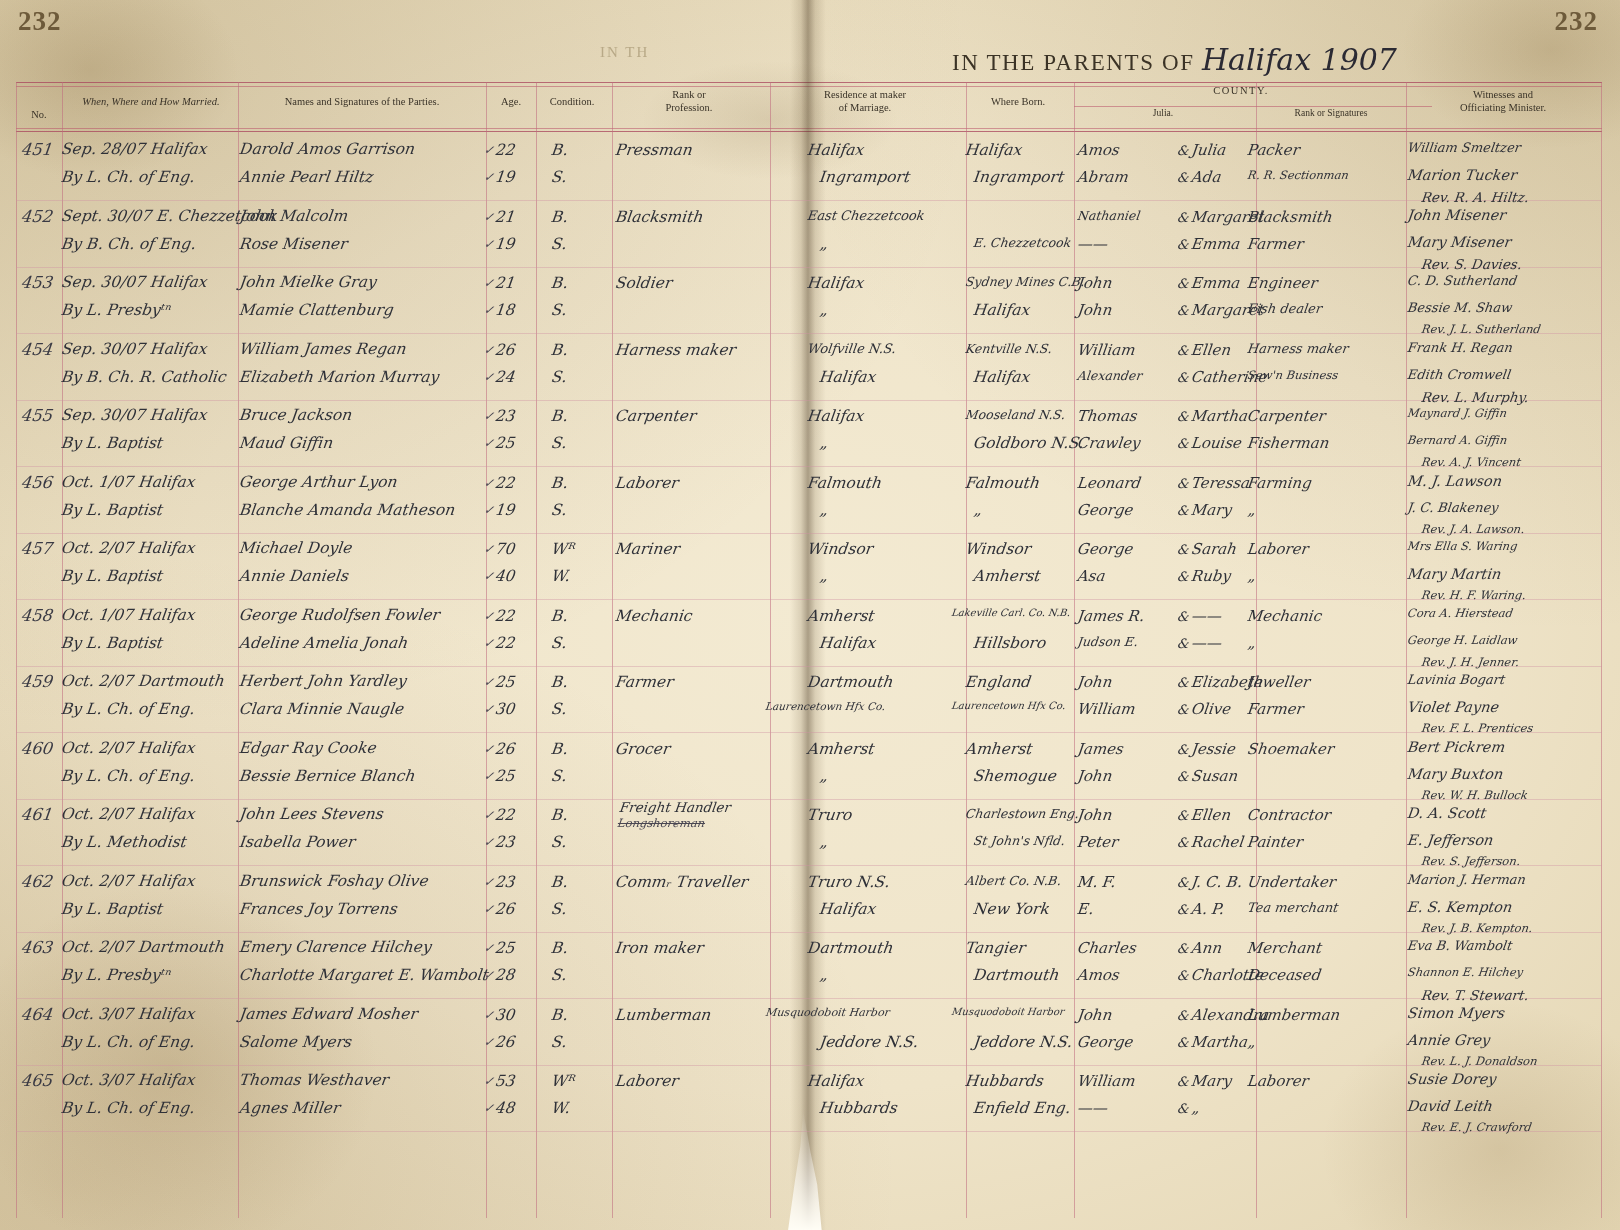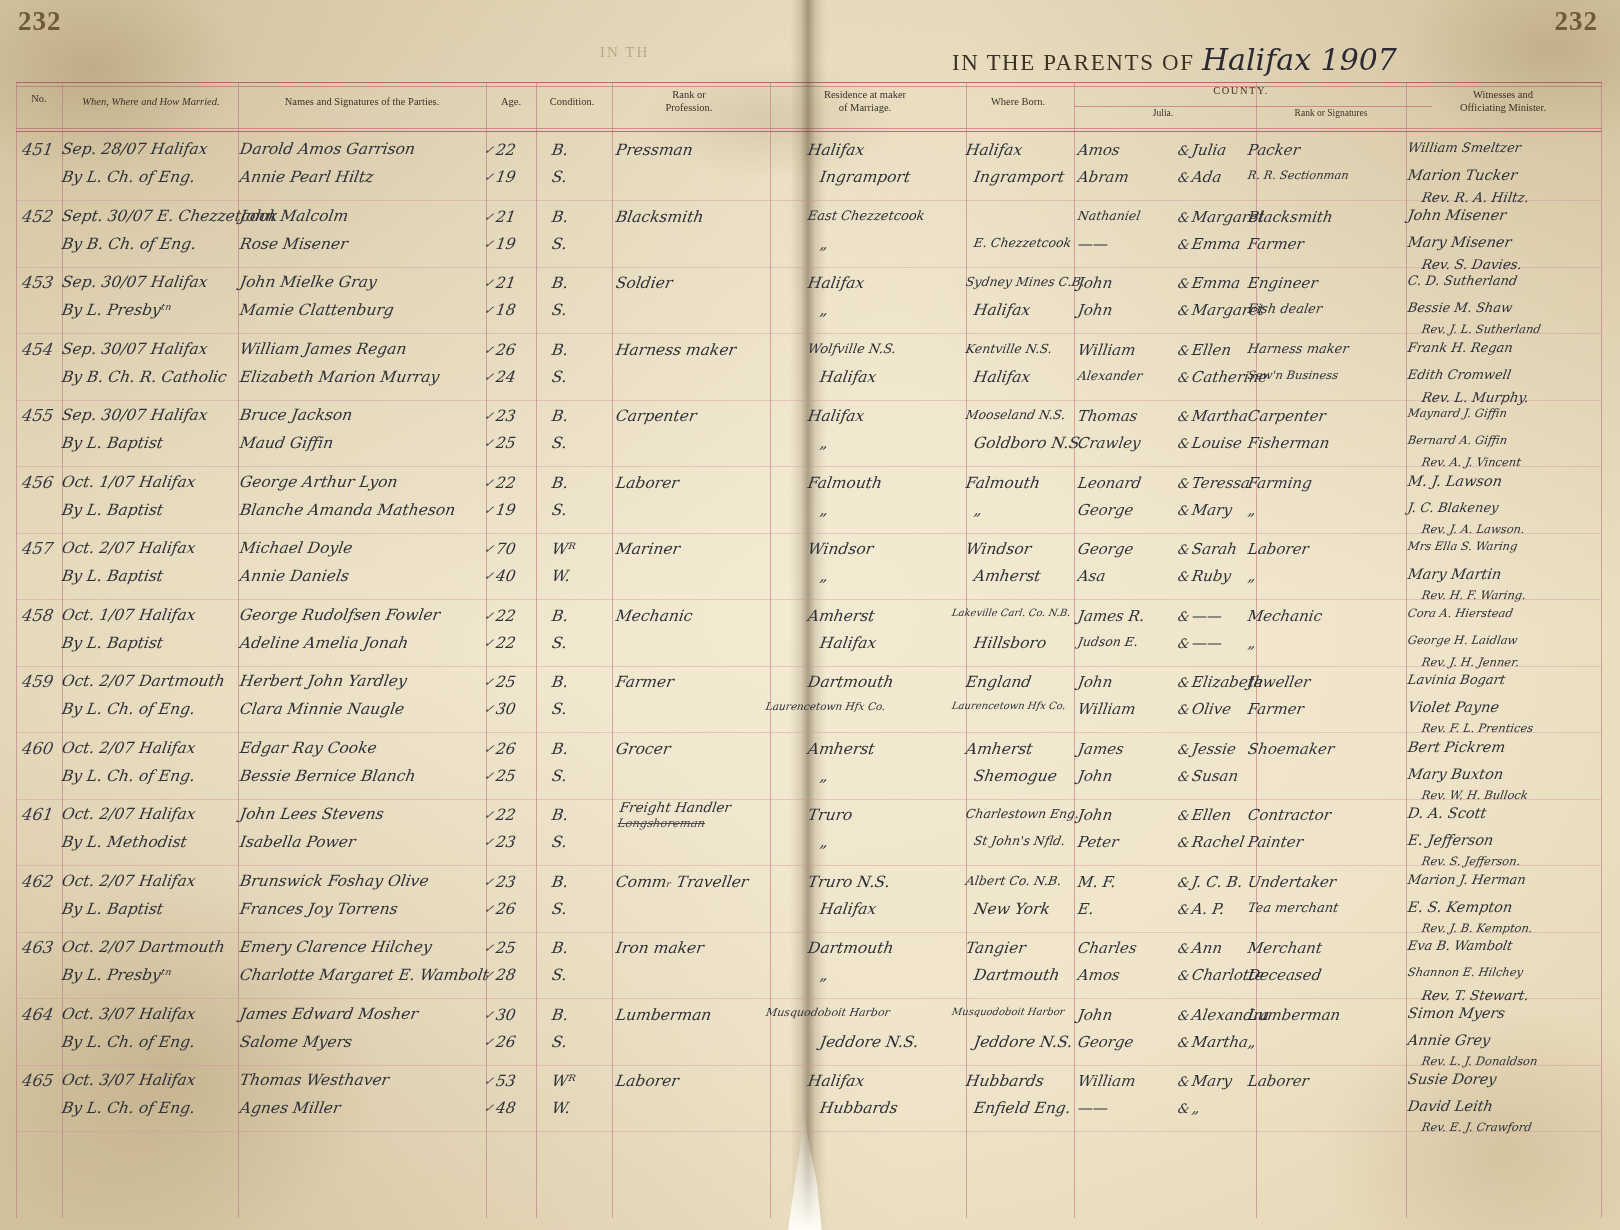--- a/index.html
+++ b/index.html
@@ -139,21 +139,21 @@
     <div class="vline" style="left:950px;"></div>
     <div class="vline" style="left:1058px;"></div>
     <div class="vline" style="left:1240px;"></div>
     <div class="vline" style="left:1390px;"></div>
     <div class="vline" style="left:1585px;"></div>
   </div>
 
   <div id="gutter"></div>
   <div id="gutter-tear"></div>
 
-  <div class="hdr" style="left:20px;top:92px;width:38px;">No.</div>
+  <div class="hdr" style="left:20px;top:108px;width:38px;">No.</div>
   <div class="hdr" style="left:66px;top:95px;width:170px;font-style:italic;">When, Where and How Married.</div>
   <div class="hdr" style="left:240px;top:95px;width:244px;">Names and Signatures of the Parties.</div>
   <div class="hdr" style="left:488px;top:95px;width:46px;">Age.</div>
   <div class="hdr" style="left:536px;top:95px;width:72px;">Condition.</div>
   <div class="hdr" style="left:614px;top:88px;width:150px;white-space:pre-line;">Rank or
 Profession.</div>
   <div class="hdr" style="left:772px;top:88px;width:186px;white-space:pre-line;">Residence at maker
 of Marriage.</div>
   <div class="hdr" style="left:968px;top:95px;width:100px;">Where Born.</div>
   <div class="hdr" style="left:1076px;top:84px;width:330px;letter-spacing:1.5px;">COUNTY.</div>

